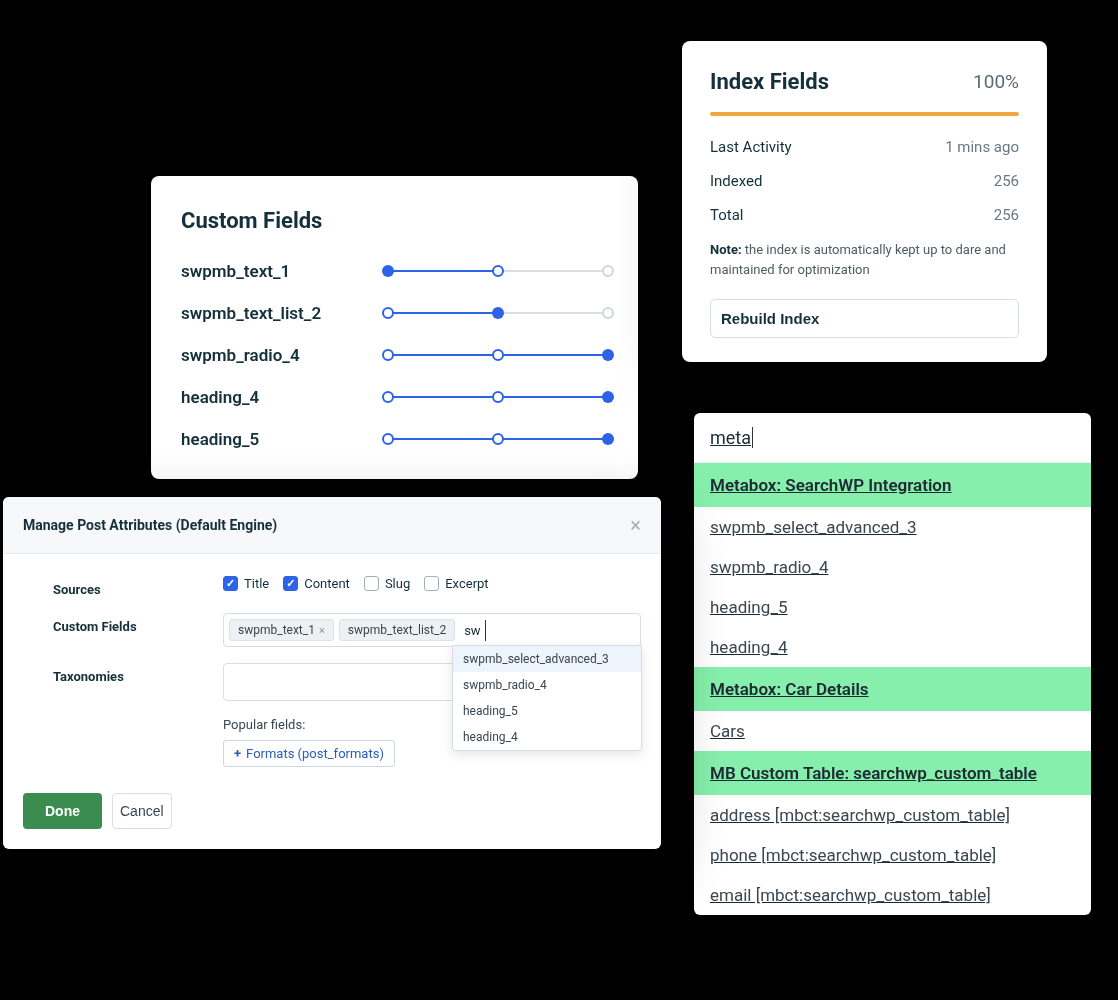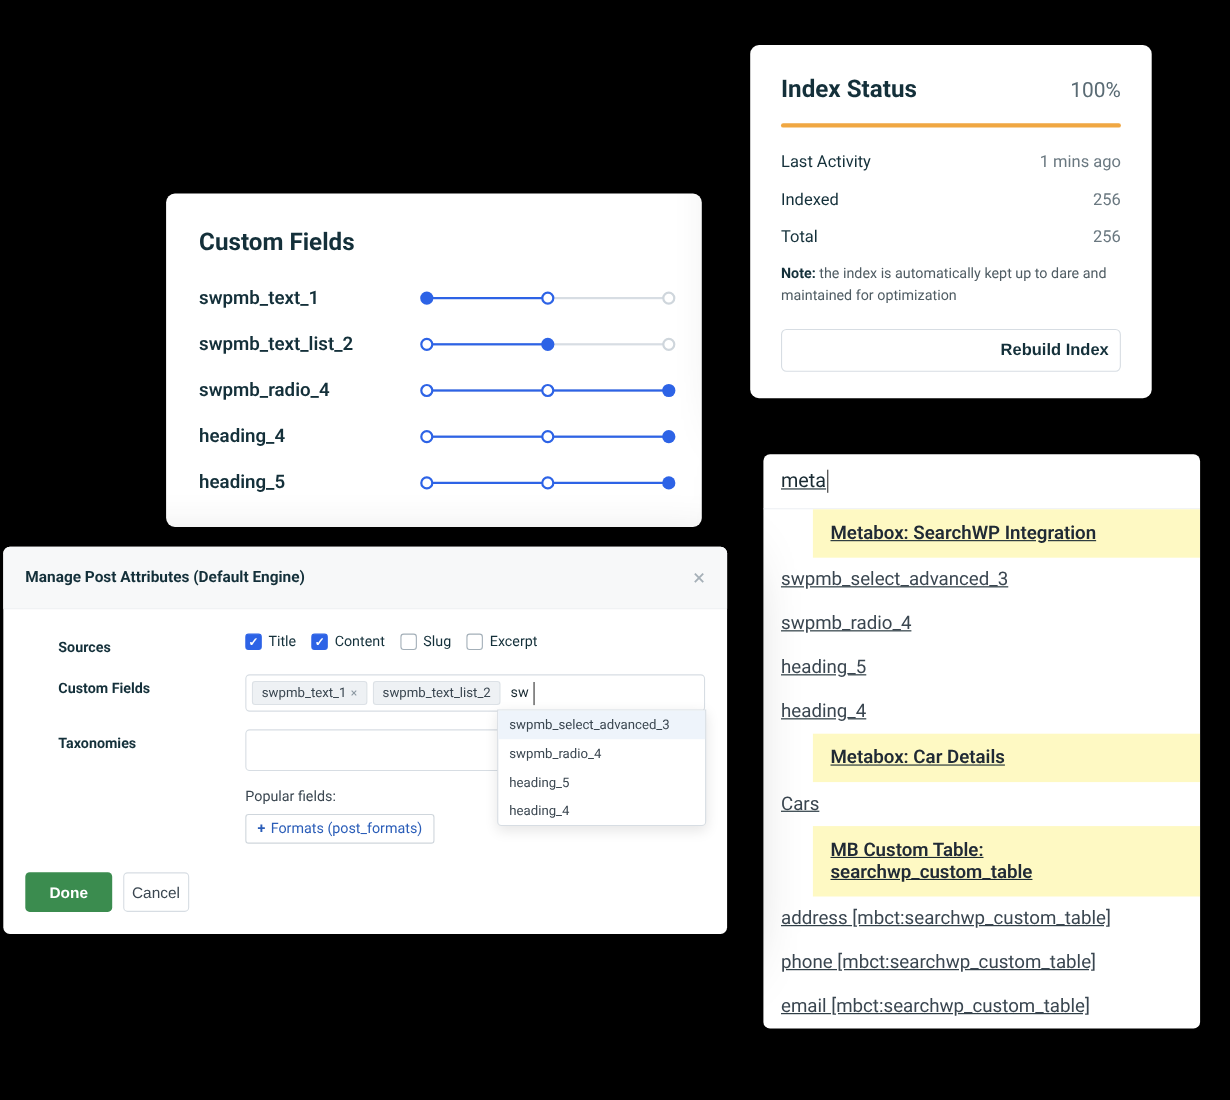--- a/index.html
+++ b/index.html
@@ -109,21 +109,21 @@
   font-size: 13px;
   color: #4f5c63;
   line-height: 1.5;
   margin-top: 4px;
   margin-bottom: 20px;
 }
 .is-note strong { color: #14303a; }
 .is-button {
   width: 100%;
   padding: 10px;
-  text-align: right;
+  text-align: left;
   border: 1px solid #d7dde3;
   border-radius: 5px;
   background: #fff;
   font-size: 15px;
   font-weight: 600;
   color: #14303a;
   cursor: pointer;
 }
 
 
@@ -139,25 +139,24 @@
   text-decoration: underline;
 }
 .ac-input {
   padding: 14px 16px;
   font-size: 18px;
   border-bottom: 1px solid #eef1f4;
 }
 .ac-input span { border-right: 1px solid #333; padding-right: 1px; }
 .ac-group {
   padding: 12px 16px;
-  background: #fef9c3;
+  background: #86efac;
   font-size: 17px;
   font-weight: 600;
   color: #202a35;
-  margin-left: 45px;
 }
 .ac-item {
   padding: 10px 16px;
   font-size: 17px;
   color: #3a4650;
 }
 
 
 .mp {
   position: absolute;
@@ -375,21 +374,21 @@
           <div class="slider-dot dot-open" style="left: calc(0% - 6px);"></div>
           <div class="slider-dot dot-open" style="left: calc(50% - 6px);"></div>
           <div class="slider-dot dot-filled" style="left: calc(100% - 6px);"></div>
         </div>
       </div>
     </div>
 </div>
 
 <div class="is-panel">
   <div class="is-header">
-    <div class="is-title">Index Status</div>
+    <div class="is-title">Index Fields</div>
     <div class="is-pct">100%</div>
   </div>
   <div class="is-bar"></div>
   <div id="is-rows">
       <div class="is-row">
         <div class="is-row-label">Last Activity</div>
         <div class="is-row-value">1 mins ago</div>
       </div>
       <div class="is-row">
         <div class="is-row-label">Indexed</div>

